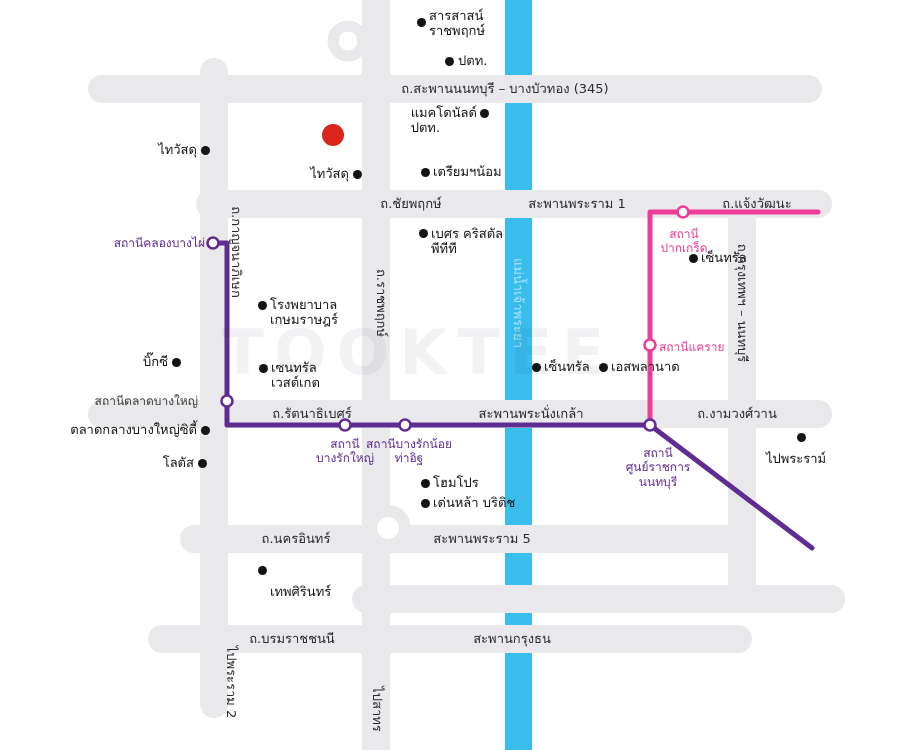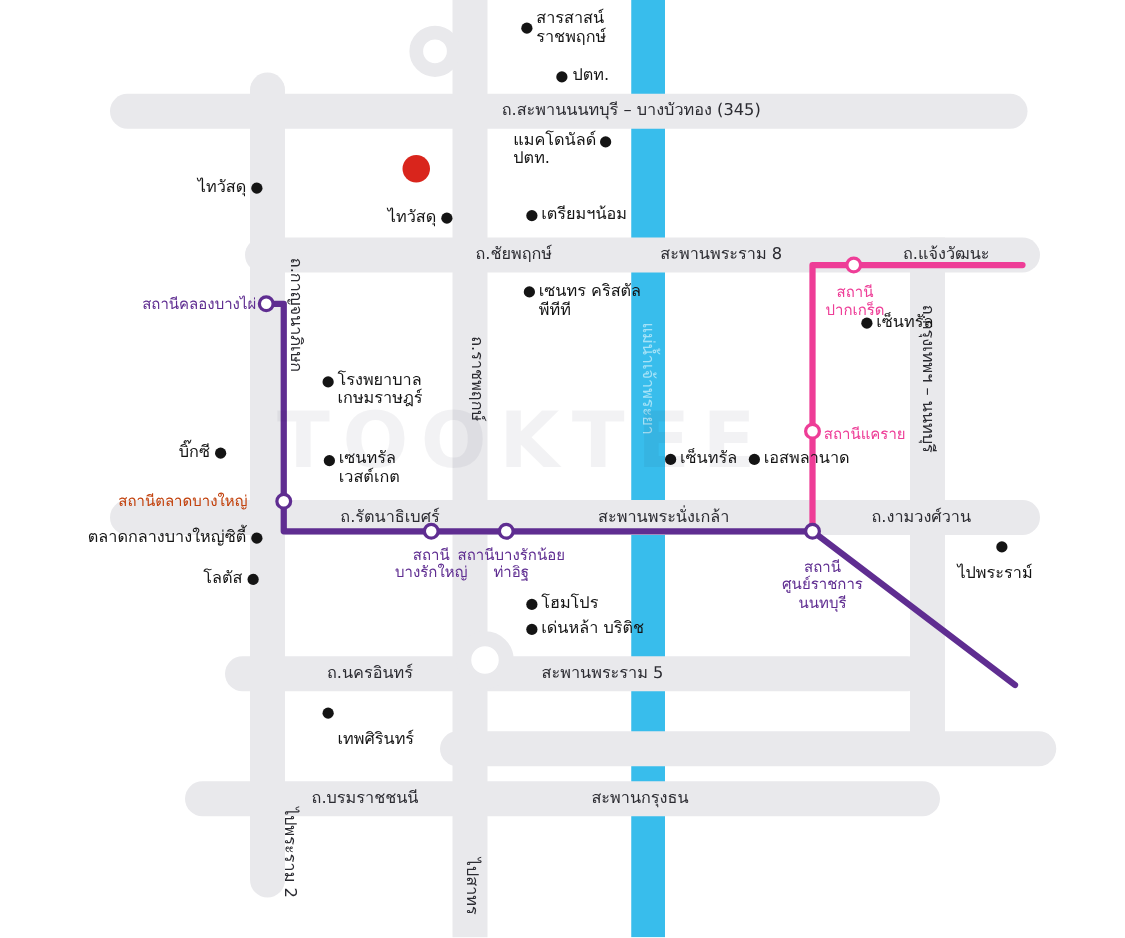--- a/index.html
+++ b/index.html
@@ -48,34 +48,34 @@
     <div class="road" style="left: 88px; top: 75px; width: 734px; height: 28px; border-radius: 14px; background: rgb(233, 233, 236);"></div>
     <div class="road" style="left: 196px; top: 190px; width: 636px; height: 28px; border-radius: 14px; background: rgb(233, 233, 236);"></div>
     <div class="road" style="left: 88px; top: 400px; width: 744px; height: 28px; border-radius: 14px; background: rgb(233, 233, 236);"></div>
     <div class="road" style="left: 180px; top: 525px; width: 560px; height: 28px; border-radius: 14px; background: rgb(233, 233, 236);"></div>
     <div class="road" style="left: 352px; top: 585px; width: 493px; height: 28px; border-radius: 14px; background: rgb(233, 233, 236);"></div>
     <div class="road" style="left: 148px; top: 625px; width: 604px; height: 28px; border-radius: 14px; background: rgb(233, 233, 236);"></div>
     <div class="road" style="left: 200px; top: 58px; width: 28px; height: 660px; border-radius: 14px; background: rgb(233, 233, 236);"></div>
     <div class="road" style="left: 362px; top: -14px; width: 28px; height: 778px; border-radius: 0px; background: rgb(233, 233, 236);"></div>
     <div class="road" style="left: 728px; top: 190px; width: 28px; height: 422px; border-radius: 0px; background: rgb(233, 233, 236);"></div>
     <div class="lbl station al-right" style="left: 205px; top: 243px; color: rgb(95, 45, 145);">สถานีคลองบางไผ่</div>
-    <div class="lbl station al-right" style="left: 198px; top: 401px; color: #c2410c; font-family: Liberation Serif, serif;">สถานีตลาดบางใหญ่</div>
+    <div class="lbl station al-right" style="left: 198px; top: 401px; color: #404040; font-family: Liberation Serif, serif;">สถานีตลาดบางใหญ่</div>
     <div class="lbl station al-center" style="left: 345px; top: 451px; color: rgb(95, 45, 145);">สถานี
 บางรักใหญ่</div>
     <div class="lbl station al-center" style="left: 409px; top: 451px; color: rgb(95, 45, 145);">สถานีบางรักน้อย
 ท่าอิฐ</div>
     <div class="lbl station al-center" style="left: 658px; top: 468px; color: rgb(95, 45, 145);">สถานี
 ศูนย์ราชการ
 นนทบุรี</div>
     <div class="lbl station al-center" style="left: 684px; top: 241px; color: rgb(238, 61, 151);">สถานี
 ปากเกร็ด</div>
     <div class="lbl station al-left" style="left: 659px; top: 347px; color: rgb(238, 61, 151);">สถานีแคราย</div>
     <div class="lbl road-lbl al-center" style="left: 505px; top: 89px;">ถ.สะพานนนทบุรี – บางบัวทอง (345)</div>
     <div class="lbl road-lbl al-center" style="left: 411px; top: 204px;">ถ.ชัยพฤกษ์</div>
-    <div class="lbl road-lbl al-center" style="left: 577px; top: 204px;">สะพานพระราม 8</div>
+    <div class="lbl road-lbl al-center" style="left: 577px; top: 204px;">สะพานพระราม 1</div>
     <div class="lbl road-lbl al-center" style="left: 757px; top: 204px;">ถ.แจ้งวัฒนะ</div>
     <div class="lbl road-lbl al-center" style="left: 312px; top: 414px; text-align: right;">ถ.รัตนาธิเบศร์</div>
     <div class="lbl road-lbl al-center" style="left: 531px; top: 414px;">สะพานพระนั่งเกล้า</div>
     <div class="lbl road-lbl al-center" style="left: 737px; top: 414px;">ถ.งามวงศ์วาน</div>
     <div class="lbl road-lbl al-center" style="left: 296px; top: 539px;">ถ.นครอินทร์</div>
     <div class="lbl road-lbl al-center" style="left: 482px; top: 539px;">สะพานพระราม 5</div>
     <div class="lbl road-lbl al-center" style="left: 292px; top: 639px;">ถ.บรมราชชนนี</div>
     <div class="lbl road-lbl al-center" style="left: 512px; top: 639px;">สะพานกรุงธน</div>
     <div class="lbl road-lbl rot" style="left: 236px; top: 252px;">ถ.กาญจนาภิเษก</div>
     <div class="lbl road-lbl rot" style="left: 381px; top: 303px;">ถ.ราชพฤกษ์</div>
@@ -91,21 +91,21 @@
     <div class="dot" style="left: 484px; top: 113px; background: rgb(20, 20, 20);"></div>
     <div class="lbl poi al-right" style="left: 477px; top: 120px;">แมคโดนัลด์
 ปตท.</div>
     <div class="dot" style="left: 205px; top: 150px; background: rgb(20, 20, 20);"></div>
     <div class="lbl poi al-right" style="left: 197px; top: 150px;">ไทวัสดุ</div>
     <div class="dot" style="left: 357px; top: 174px; background: rgb(20, 20, 20);"></div>
     <div class="lbl poi al-right" style="left: 349px; top: 174px;">ไทวัสดุ</div>
     <div class="dot" style="left: 425px; top: 172px; background: rgb(20, 20, 20);"></div>
     <div class="lbl poi al-left" style="left: 433px; top: 172px;">เตรียมฯน้อม</div>
     <div class="dot" style="left: 423px; top: 233px; background: rgb(20, 20, 20);"></div>
-    <div class="lbl poi al-left" style="left: 431px; top: 241px;">เซนทร คริสตัล
+    <div class="lbl poi al-left" style="left: 431px; top: 241px;">เบศร คริสตัล
 พีทีที</div>
     <div class="dot" style="left: 262px; top: 305px; background: rgb(20, 20, 20);"></div>
     <div class="lbl poi al-left" style="left: 270px; top: 312px;">โรงพยาบาล
 เกษมราษฎร์</div>
     <div class="dot" style="left: 176px; top: 362px; background: rgb(20, 20, 20);"></div>
     <div class="lbl poi al-right" style="left: 168px; top: 362px;">บิ๊กซี</div>
     <div class="dot" style="left: 263px; top: 368px; background: rgb(20, 20, 20);"></div>
     <div class="lbl poi al-left" style="left: 271px; top: 375px;">เซนทรัล
 เวสต์เกต</div>
     <div class="dot" style="left: 205px; top: 430px; background: rgb(20, 20, 20);"></div>

